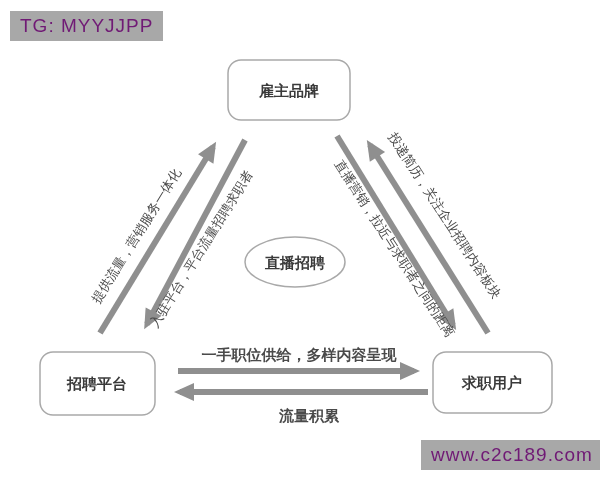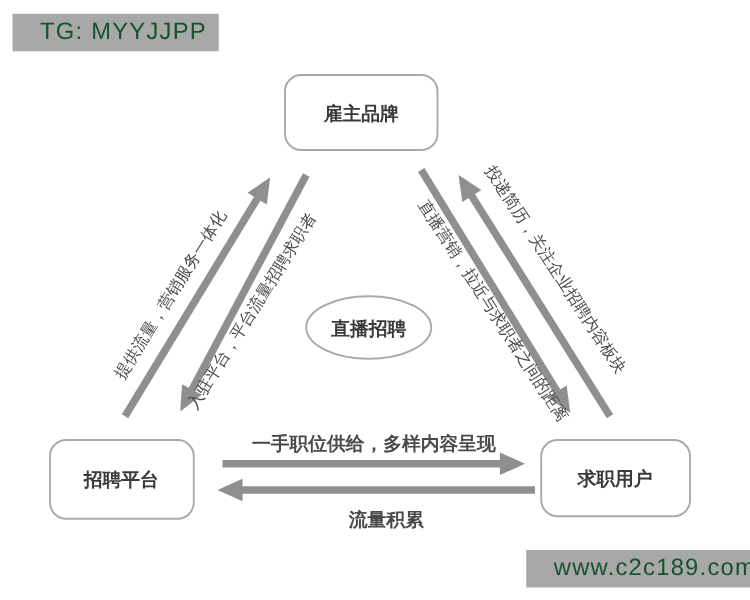--- a/index.html
+++ b/index.html
@@ -1,23 +1,23 @@
 <!DOCTYPE html>
 <html><head>
 <meta charset="utf-8">
 <style>
   html,body{margin:0;padding:0;background:#fff;}
   #stage{
     position:relative;width:600px;height:480px;background:#ffffff;
     font-family:"Liberation Sans","DejaVu Sans",sans-serif;overflow:hidden;
   }
   .banner{
-    position:absolute;background:#a8a8a8;color:#14532d;
+    position:absolute;background:#a8a8a8;color:#701a75;
     font-size:19px;letter-spacing:1px;line-height:1;
-    padding:5px 10px 6px 22px;white-space:nowrap;
+    padding:5px 10px 6px 10px;white-space:nowrap;
   }
   #tg-banner{left:10px;top:11px;}
   #watermark-banner{left:421px;top:440px;}
   svg{position:absolute;left:0;top:0;}
   .node-rect{fill:#ffffff;stroke:#a9a9a9;stroke-width:1.5;}
   .node-label{fill:#3a3a3a;font-size:15px;font-weight:bold;text-anchor:middle;}
   .edge-line{stroke:#8f8f8f;stroke-width:6;fill:none;}
   .edge-label{fill:#4a4a4a;font-size:13px;text-anchor:middle;}
   .edge-label-h{fill:#4a4a4a;font-size:15px;font-weight:bold;text-anchor:middle;}
 </style>

